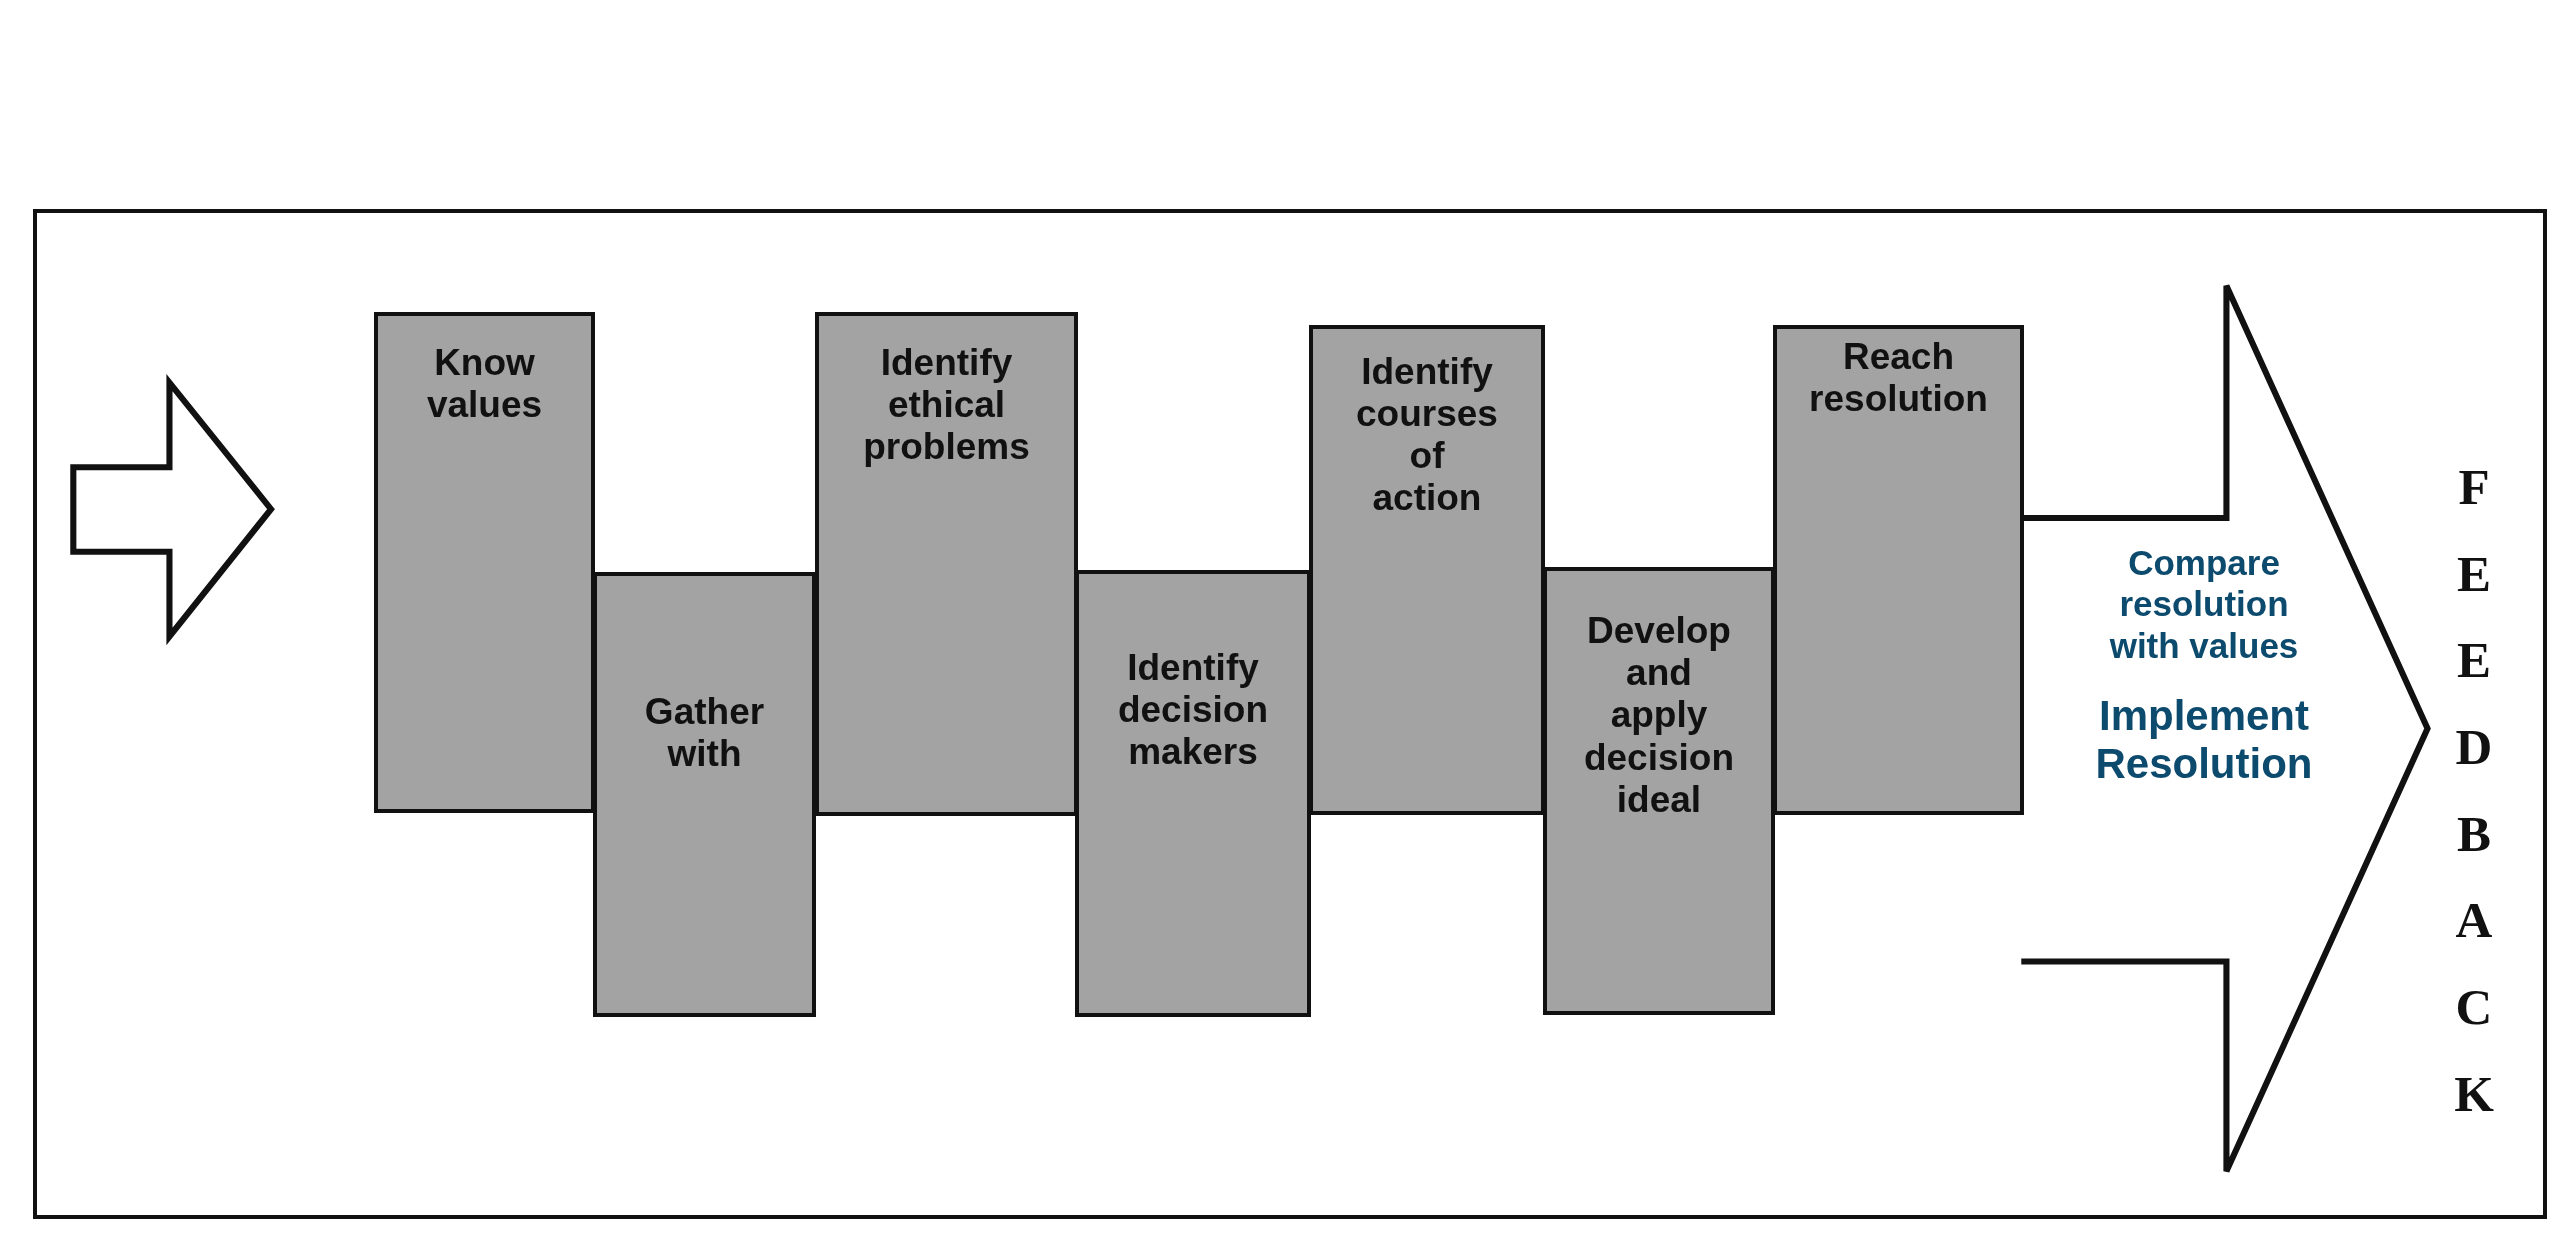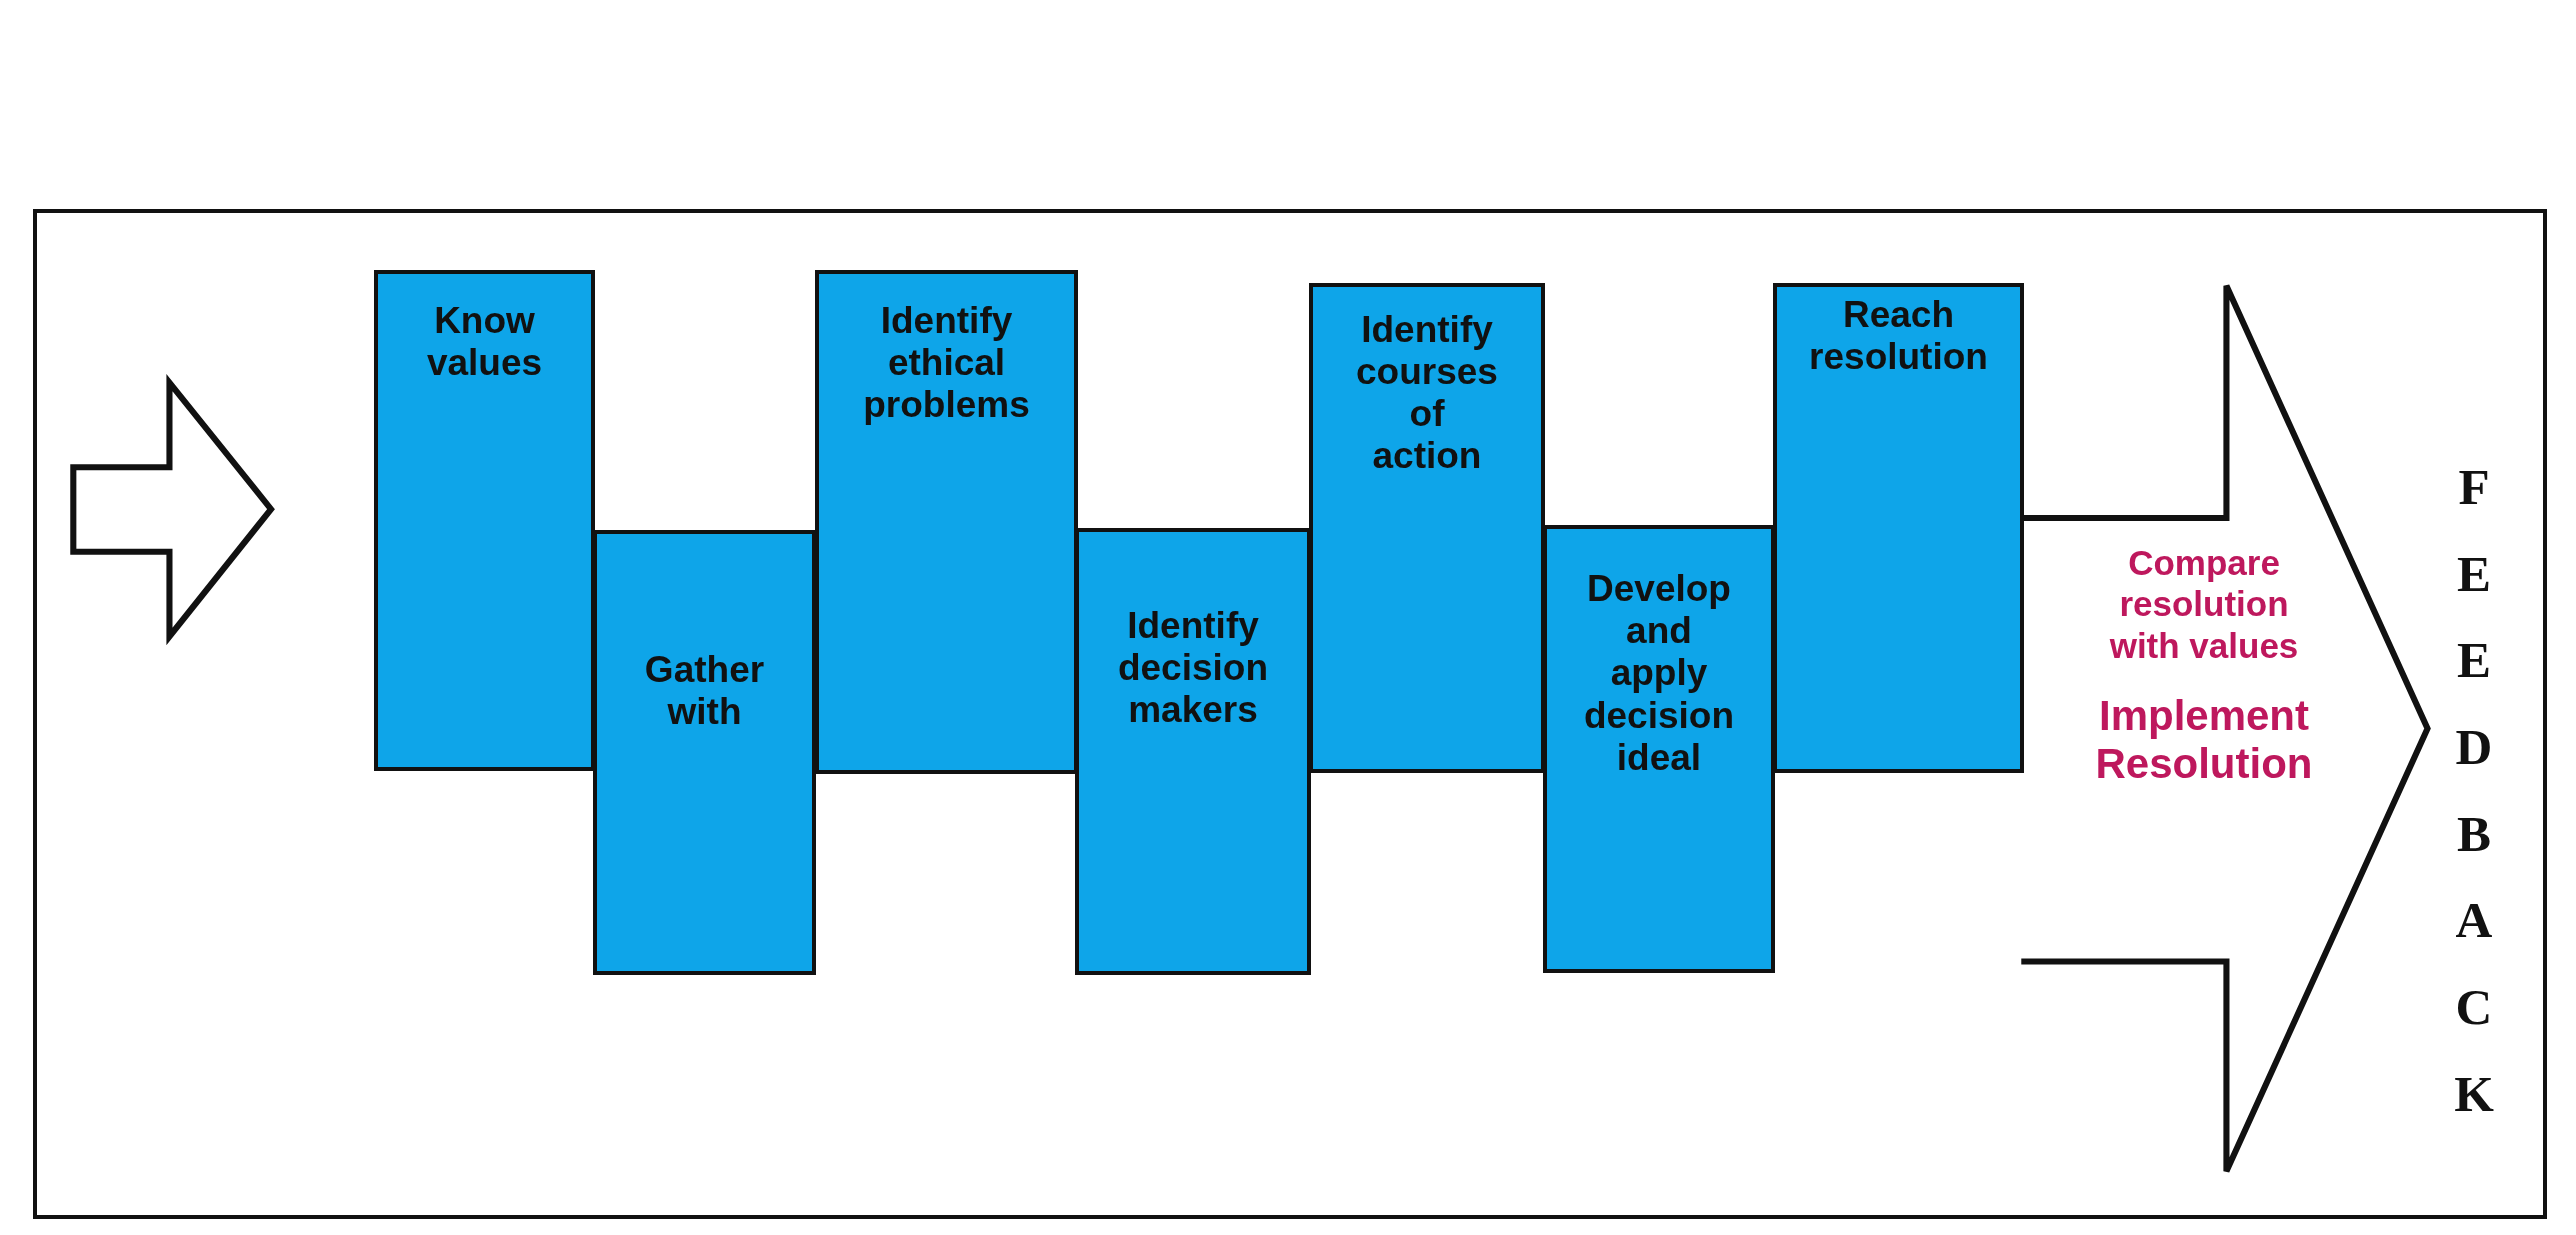--- a/index.html
+++ b/index.html
@@ -51,21 +51,22 @@
     width: 2576px;
     height: 1235px;
     pointer-events: none;
   }
 
   
   .step-box {
     position: absolute;
     box-sizing: border-box;
     border: 4.7px solid #111111;
-    background: #0ea5e9;
+    background: #a3a3a3;
+    margin-top: 42px;
   }
   .step-label {
     position: absolute;
     left: 0;
     width: 100%;
     text-align: center;
     font-family: "Liberation Sans", sans-serif;
     font-weight: bold;
     font-size: 37px;
     line-height: 1.14;
@@ -73,21 +74,21 @@
     padding: 0 5.4px;
     box-sizing: border-box;
     white-space: pre-line;
   }
 
   
   .arrow-text-block {
     position: absolute;
     text-align: center;
     font-family: "Liberation Sans", sans-serif;
-    color: #be185d;
+    color: #0c4a6e;
     white-space: pre-line;
   }
   #compare-text {
     left: 2045px;
     top: 542px;
     width: 318px;
     font-size: 35px;
     font-weight: bold;
     line-height: 1.18;
   }

